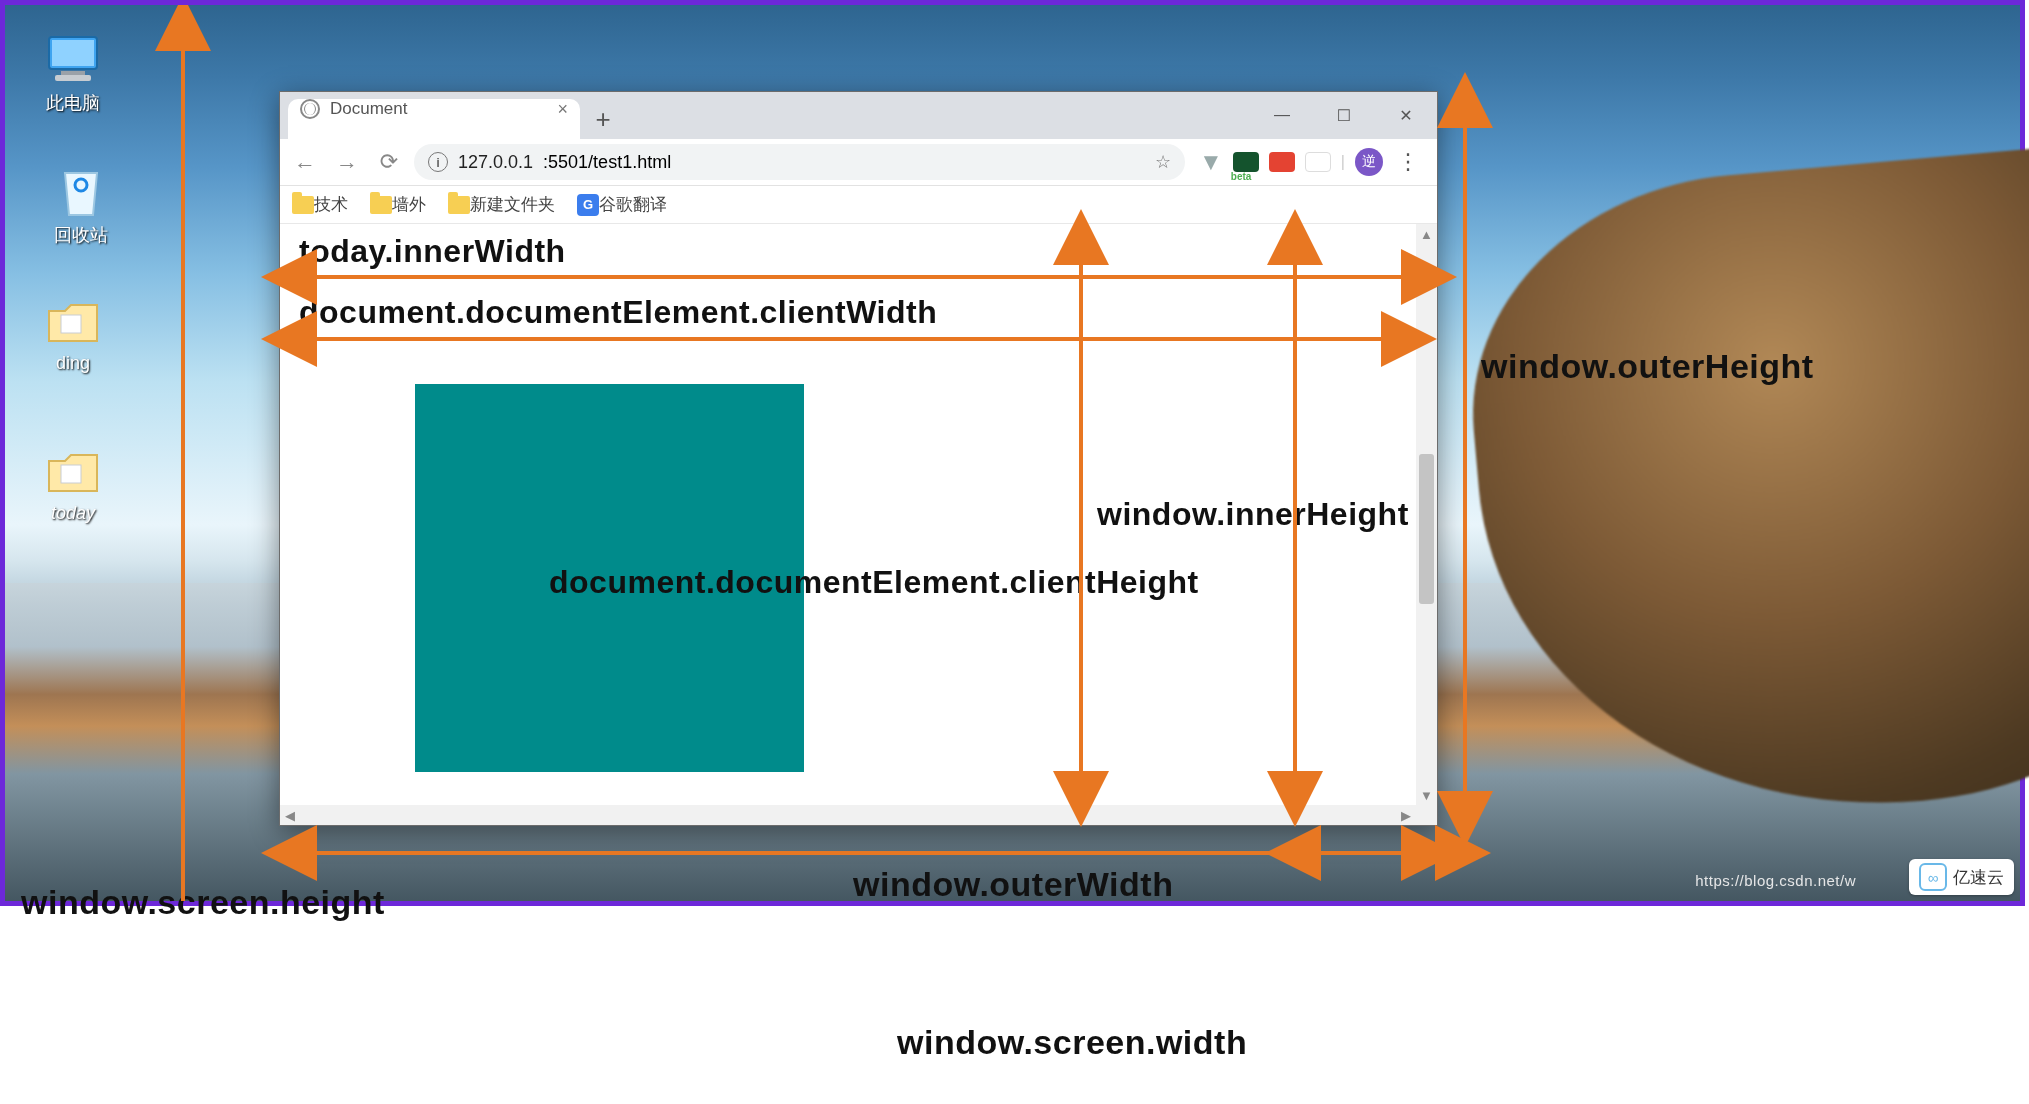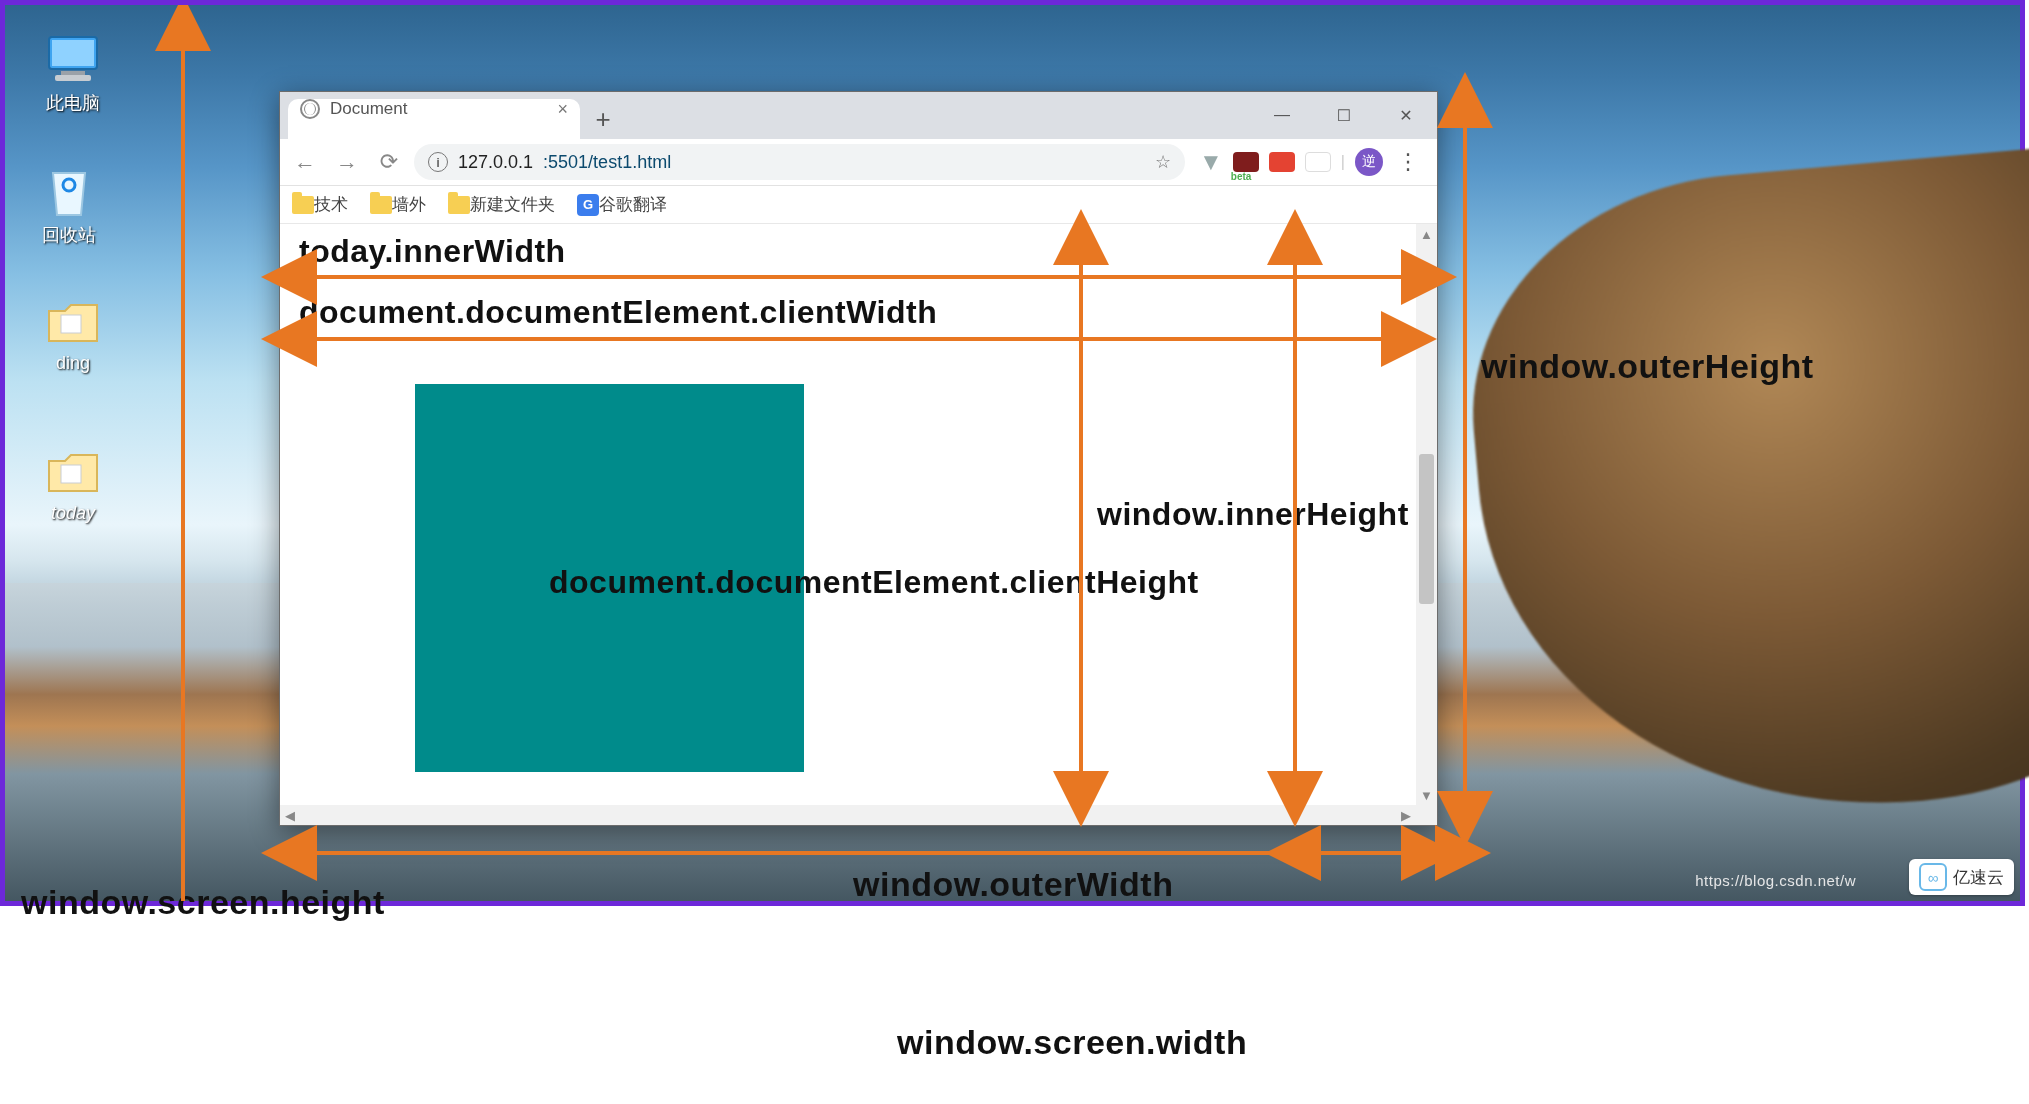--- a/index.html
+++ b/index.html
@@ -123,21 +123,21 @@
       <span class="icon">
         <svg viewBox="0 0 60 54">
             <rect x="6" y="4" width="48" height="32" rx="3" fill="#3fa4f0" stroke="#1b6aa6" stroke-width="2"></rect>
             <rect x="9" y="7" width="42" height="26" fill="#8fd2ff"></rect>
             <rect x="18" y="38" width="24" height="4" fill="#9aa1a8"></rect>
             <rect x="12" y="42" width="36" height="6" rx="2" fill="#c7ccd1"></rect>
           </svg>
       </span>
       <span>此电脑</span>
     </div>
-    <div class="di" style="left:24px;top:160px;font-family:Liberation Serif, serif;">
+    <div class="di" style="left:36px;top:160px;font-family:Liberation Serif, serif;">
       <span class="icon">
         <svg viewBox="0 0 60 54">
             <path d="M14 8 L46 8 L42 50 L18 50 Z" fill="#e9f7ff" stroke="#9cc7e2" stroke-width="2"></path>
             <path d="M24 20 a6 6 0 1 1 12 0 a6 6 0 1 1 -12 0" fill="none" stroke="#1e88e5" stroke-width="3"></path>
           </svg>
       </span>
       <span>回收站</span>
     </div>
     <div class="di" style="left:28px;top:290px;">
       <span class="icon">
@@ -173,26 +173,26 @@
         </div>
       </div>
 
       <div class="addrbar">
         <div class="navbtn">←</div>
         <div class="navbtn">→</div>
         <div class="navbtn">⟳</div>
         <div class="omni">
           <span class="info">i</span>
           <span style="color:#222">127.0.0.1</span>
-            <span style="color:#0c4a6e">:5501/test1.html</span>
+            <span style="color:#000000">:5501/test1.html</span>
           <span style="margin-left:auto;color:#777">☆</span>
         </div>
         <div class="ext">
           <span style="color:#9aa;font-size:24px;font-weight:700">▼</span>
-          <span class="pill" style="background:#7f1d1d;position:relative">
+          <span class="pill" style="background:#14532d;position:relative">
               <span style="position:absolute;left:-2px;bottom:-10px;font-size:10px;color:#4caf50;font-weight:700">beta</span>
             </span>
           <span class="pill" style="background:#e44332"></span>
           <span class="pill" style="background:#fff;border:1px solid #ddd"></span>
           <span style="color:#ccc">|</span>
           <span style="width:28px;height:28px;border-radius:50%;background:#7b57c7;color:#fff;display:flex;align-items:center;justify-content:center;font-size:14px">逆</span>
           <span style="font-size:22px;color:#555;padding:0 4px">⋮</span>
         </div>
       </div>
 

